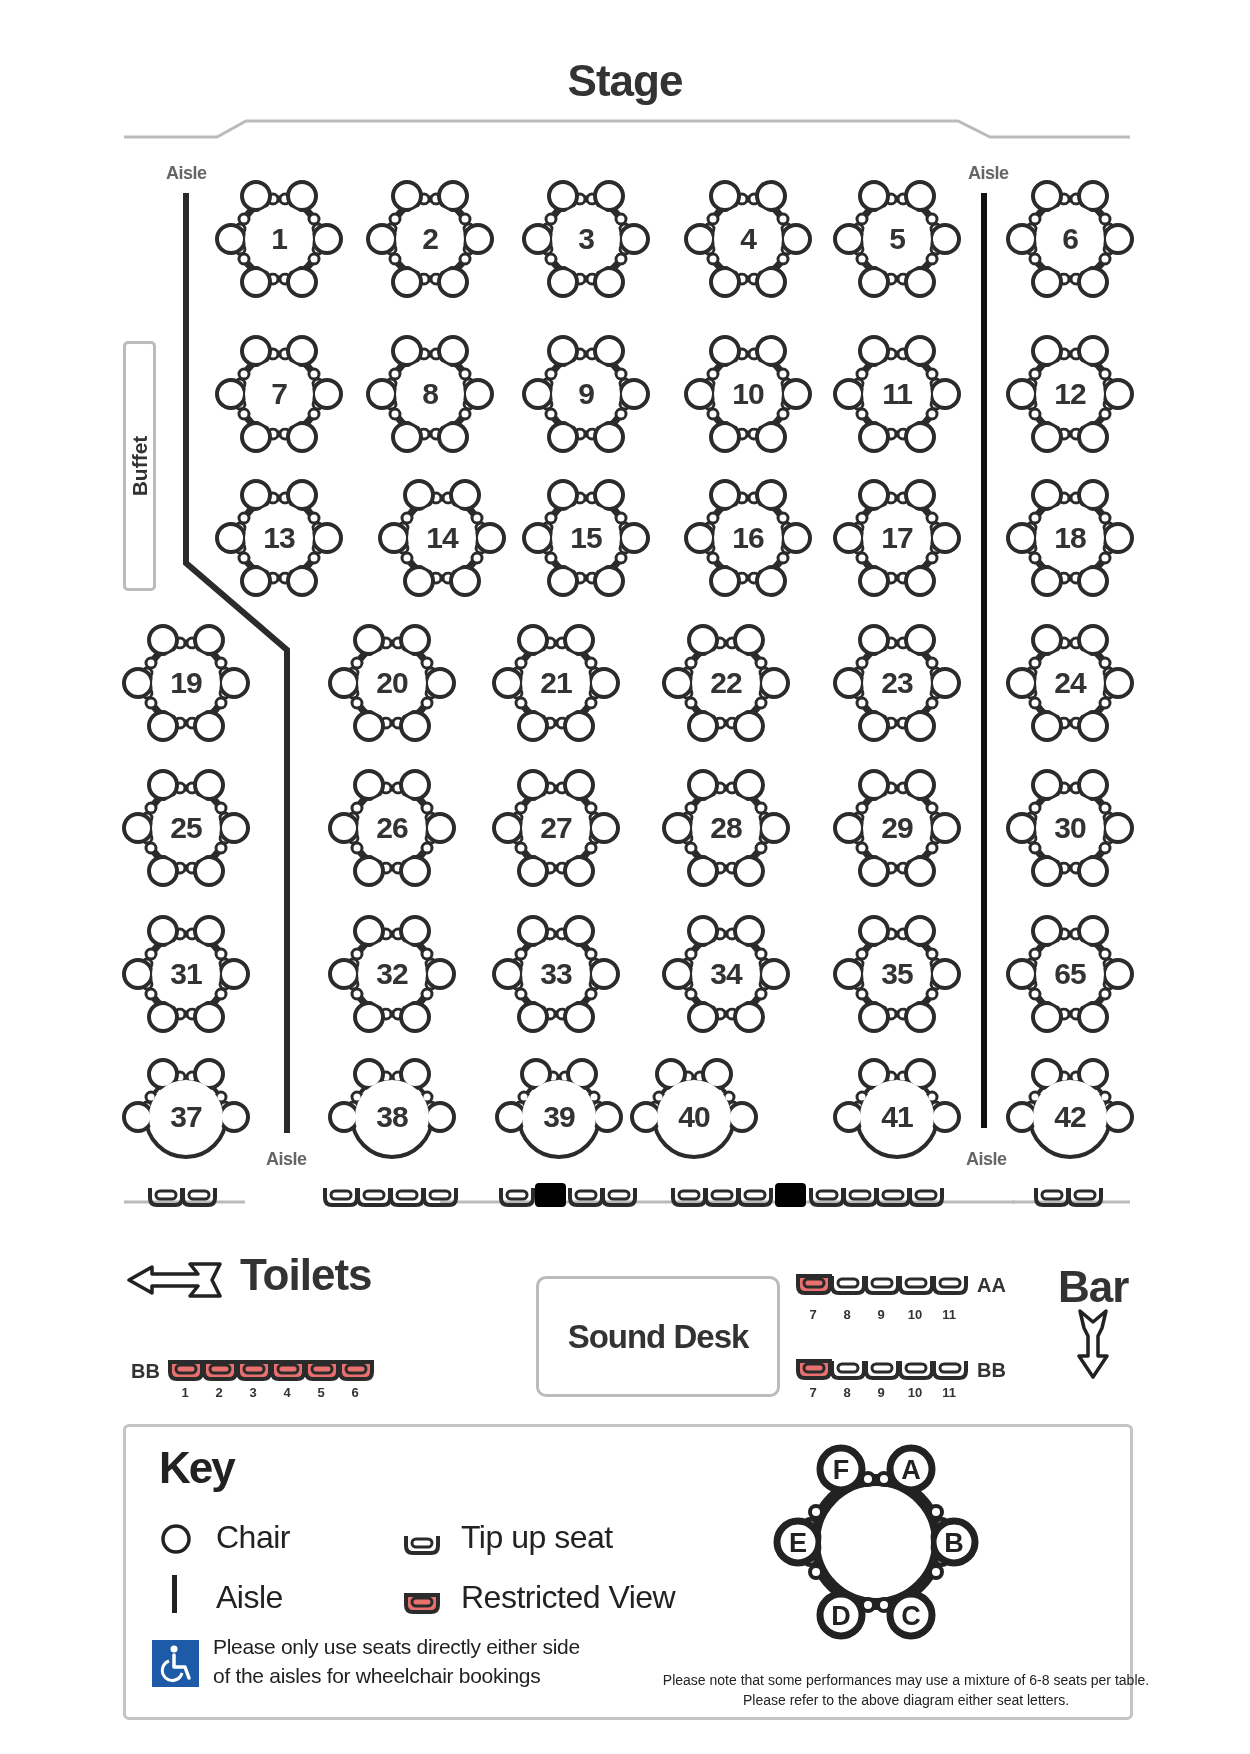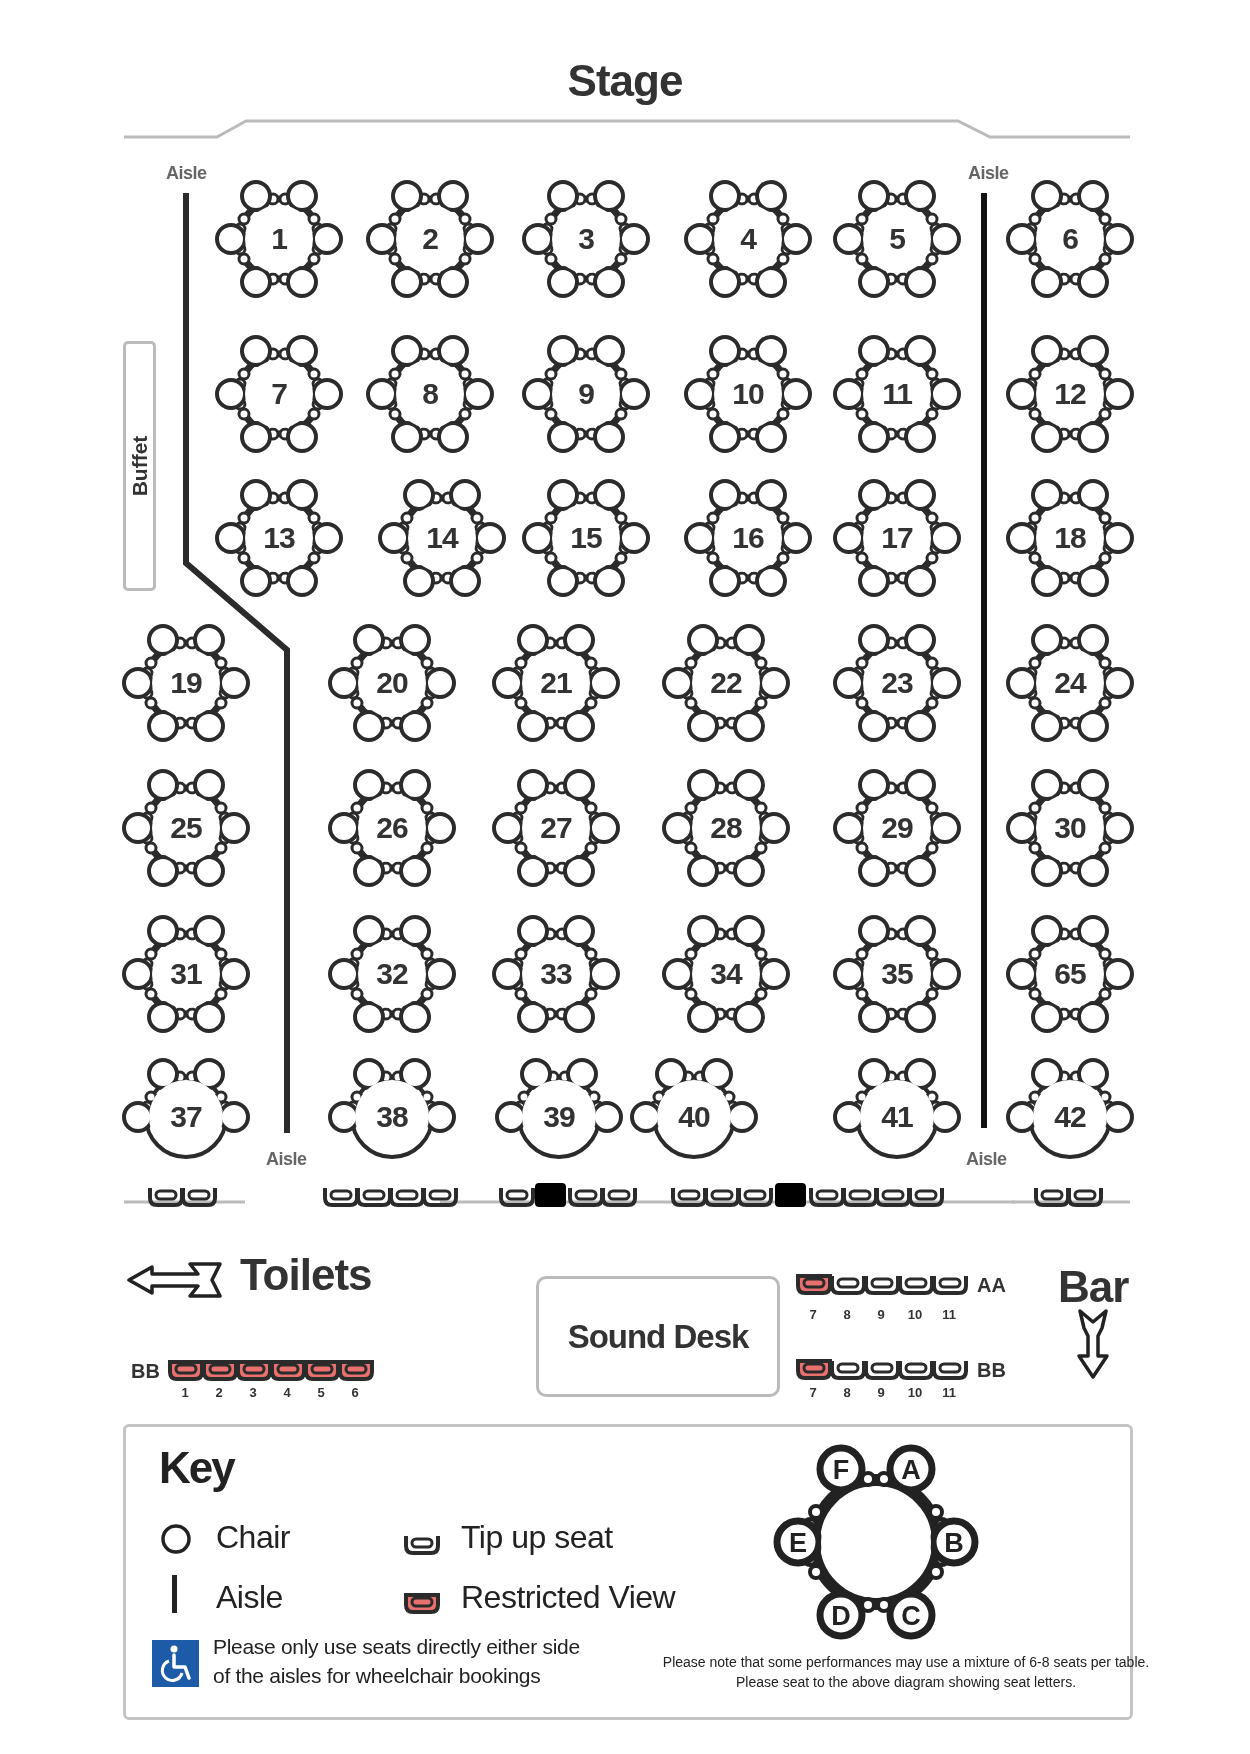--- a/index.html
+++ b/index.html
@@ -22,21 +22,21 @@
   .sound-desk { position:absolute; left:536px; top:1276px; width:244px; height:121px;
                 border:3px solid #bbb; border-radius:10px; box-sizing:border-box; display:flex;
                 align-items:center; justify-content:center; font-size:33px; font-weight:bold; color:#333; letter-spacing:-1px; }
   .row-label { position:absolute; font-size:20px; font-weight:bold; color:#333; }
   .seat-num { position:absolute; font-size:13px; font-weight:bold; color:#333; width:20px; text-align:center; }
   .key-box { position:absolute; left:123px; top:1424px; width:1010px; height:296px;
              border:3px solid #c4c4c4; border-radius:6px; box-sizing:border-box; }
   .key-title { position:absolute; left:33px; top:16px; font-size:44px; font-weight:bold; color:#222; letter-spacing:-2px; }
   .key-text { position:absolute; font-size:32px; color:#222; letter-spacing:-0.5px; }
   .key-note { position:absolute; font-size:21px; color:#222; line-height:29px; letter-spacing:-0.3px; }
-  .key-small { position:absolute; left:500px; width:560px; text-align:center; font-size:14px; color:#222; line-height:20px; }
+  .key-small { position:absolute; left:500px; width:560px; text-align:center; font-size:14px; color:#222; line-height:20px;margin-top:18px; }
   .wc { position:absolute; width:47px; height:47px; background:#1d5aa8; }
 </style>
 </head>
 <body>
 
 <div class="stage-title">Stage</div>
 <svg class="abs" style="left:0;top:0" width="1250" height="160">
   <polyline points="124,137 217,137 246,121 958,121 990,137 1130,137" fill="none" stroke="#bbb" stroke-width="3"></polyline>
 </svg>
 
@@ -529,15 +529,15 @@
       <text x="155" y="42">A</text>
       <text x="198" y="115">B</text>
       <text x="155" y="188">C</text>
       <text x="85" y="188">D</text>
       <text x="42" y="115">E</text>
       <text x="85" y="42">F</text>
     </g>
   </svg>
   <div class="key-small" style="top:225px">
     <div>Please note that some performances may use a mixture of 6-8 seats per table.</div>
-    <div>Please seat to the above diagram showing seat letters.</div>
+    <div>Please refer to the above diagram either seat letters.</div>
   </div>
 </div>
 
 </body></html>

